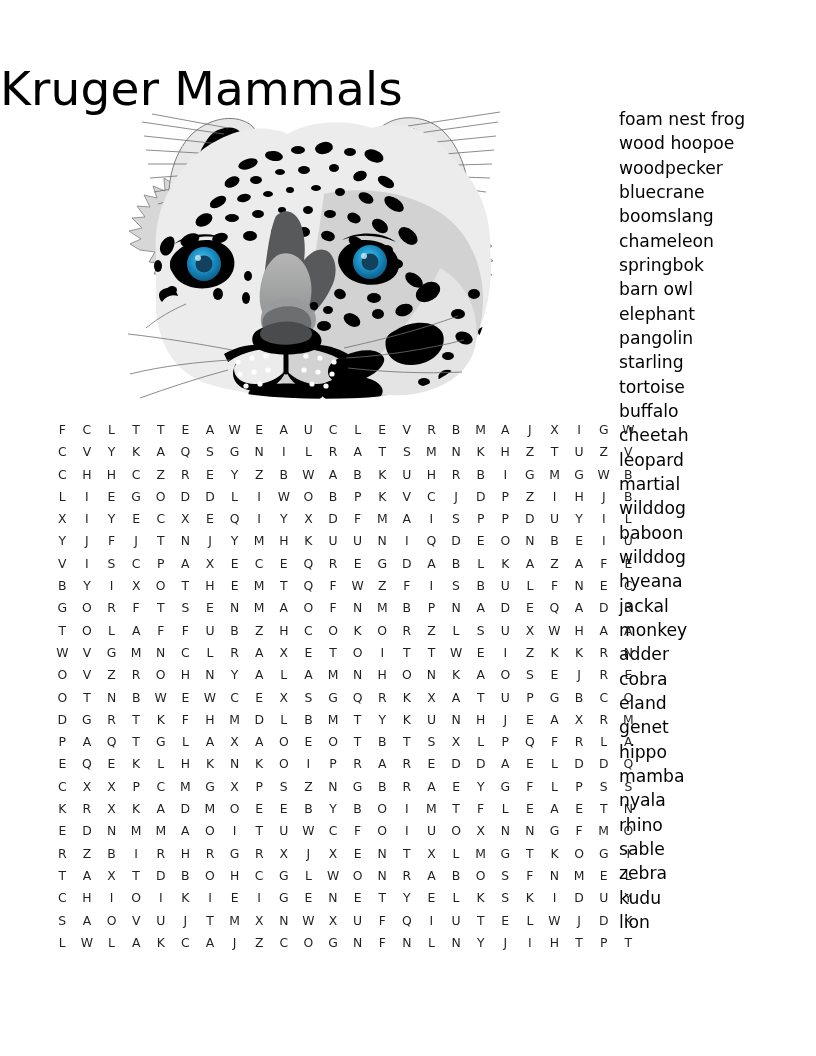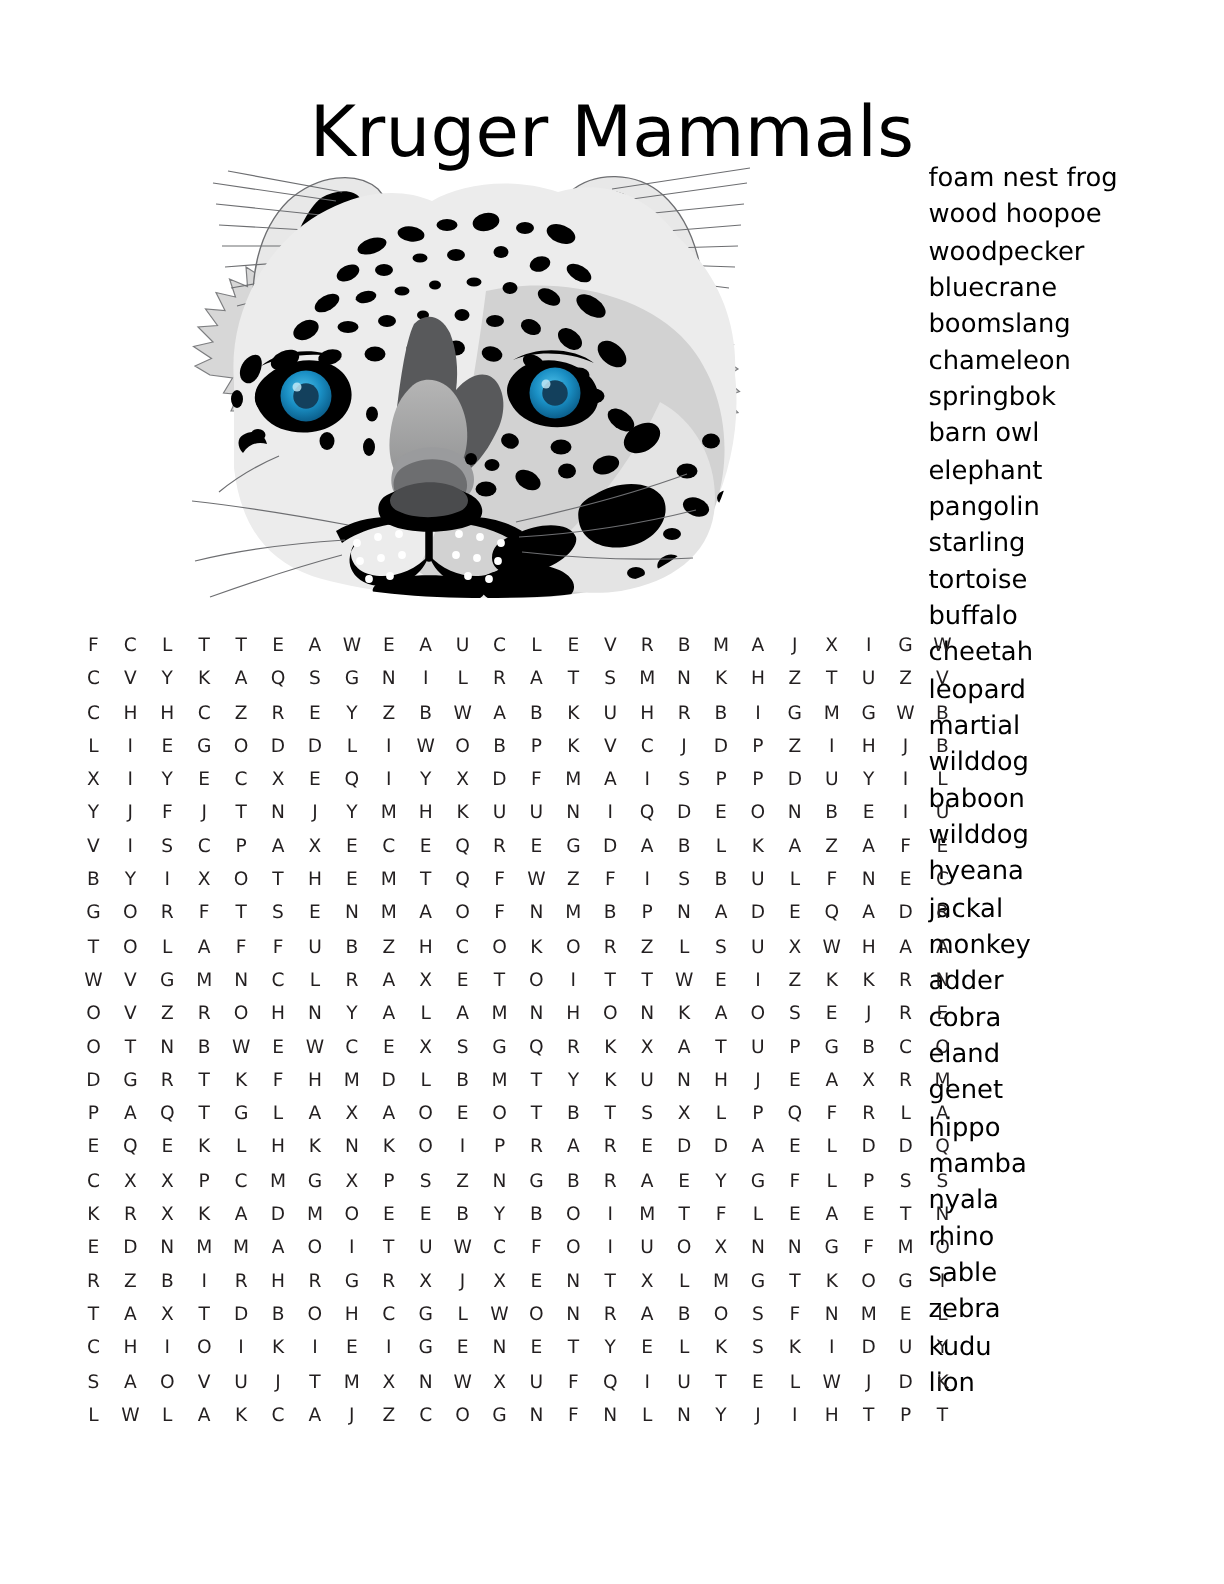--- a/index.html
+++ b/index.html
@@ -19,21 +19,21 @@
     position: absolute;
     inset: 0;
   }
 
   
   #title {
     position: absolute;
     top: 32px;
     left: 0;
     width: 816px;
-    text-align: center;
+    text-align: left;
     font-size: 47px;
     font-weight: 400;
     letter-spacing: 0.2px;
     line-height: 1.1;
     color: #000;
     font-family: "DejaVu Sans", "Liberation Sans", sans-serif;
   }
 
   
   #illustration {

